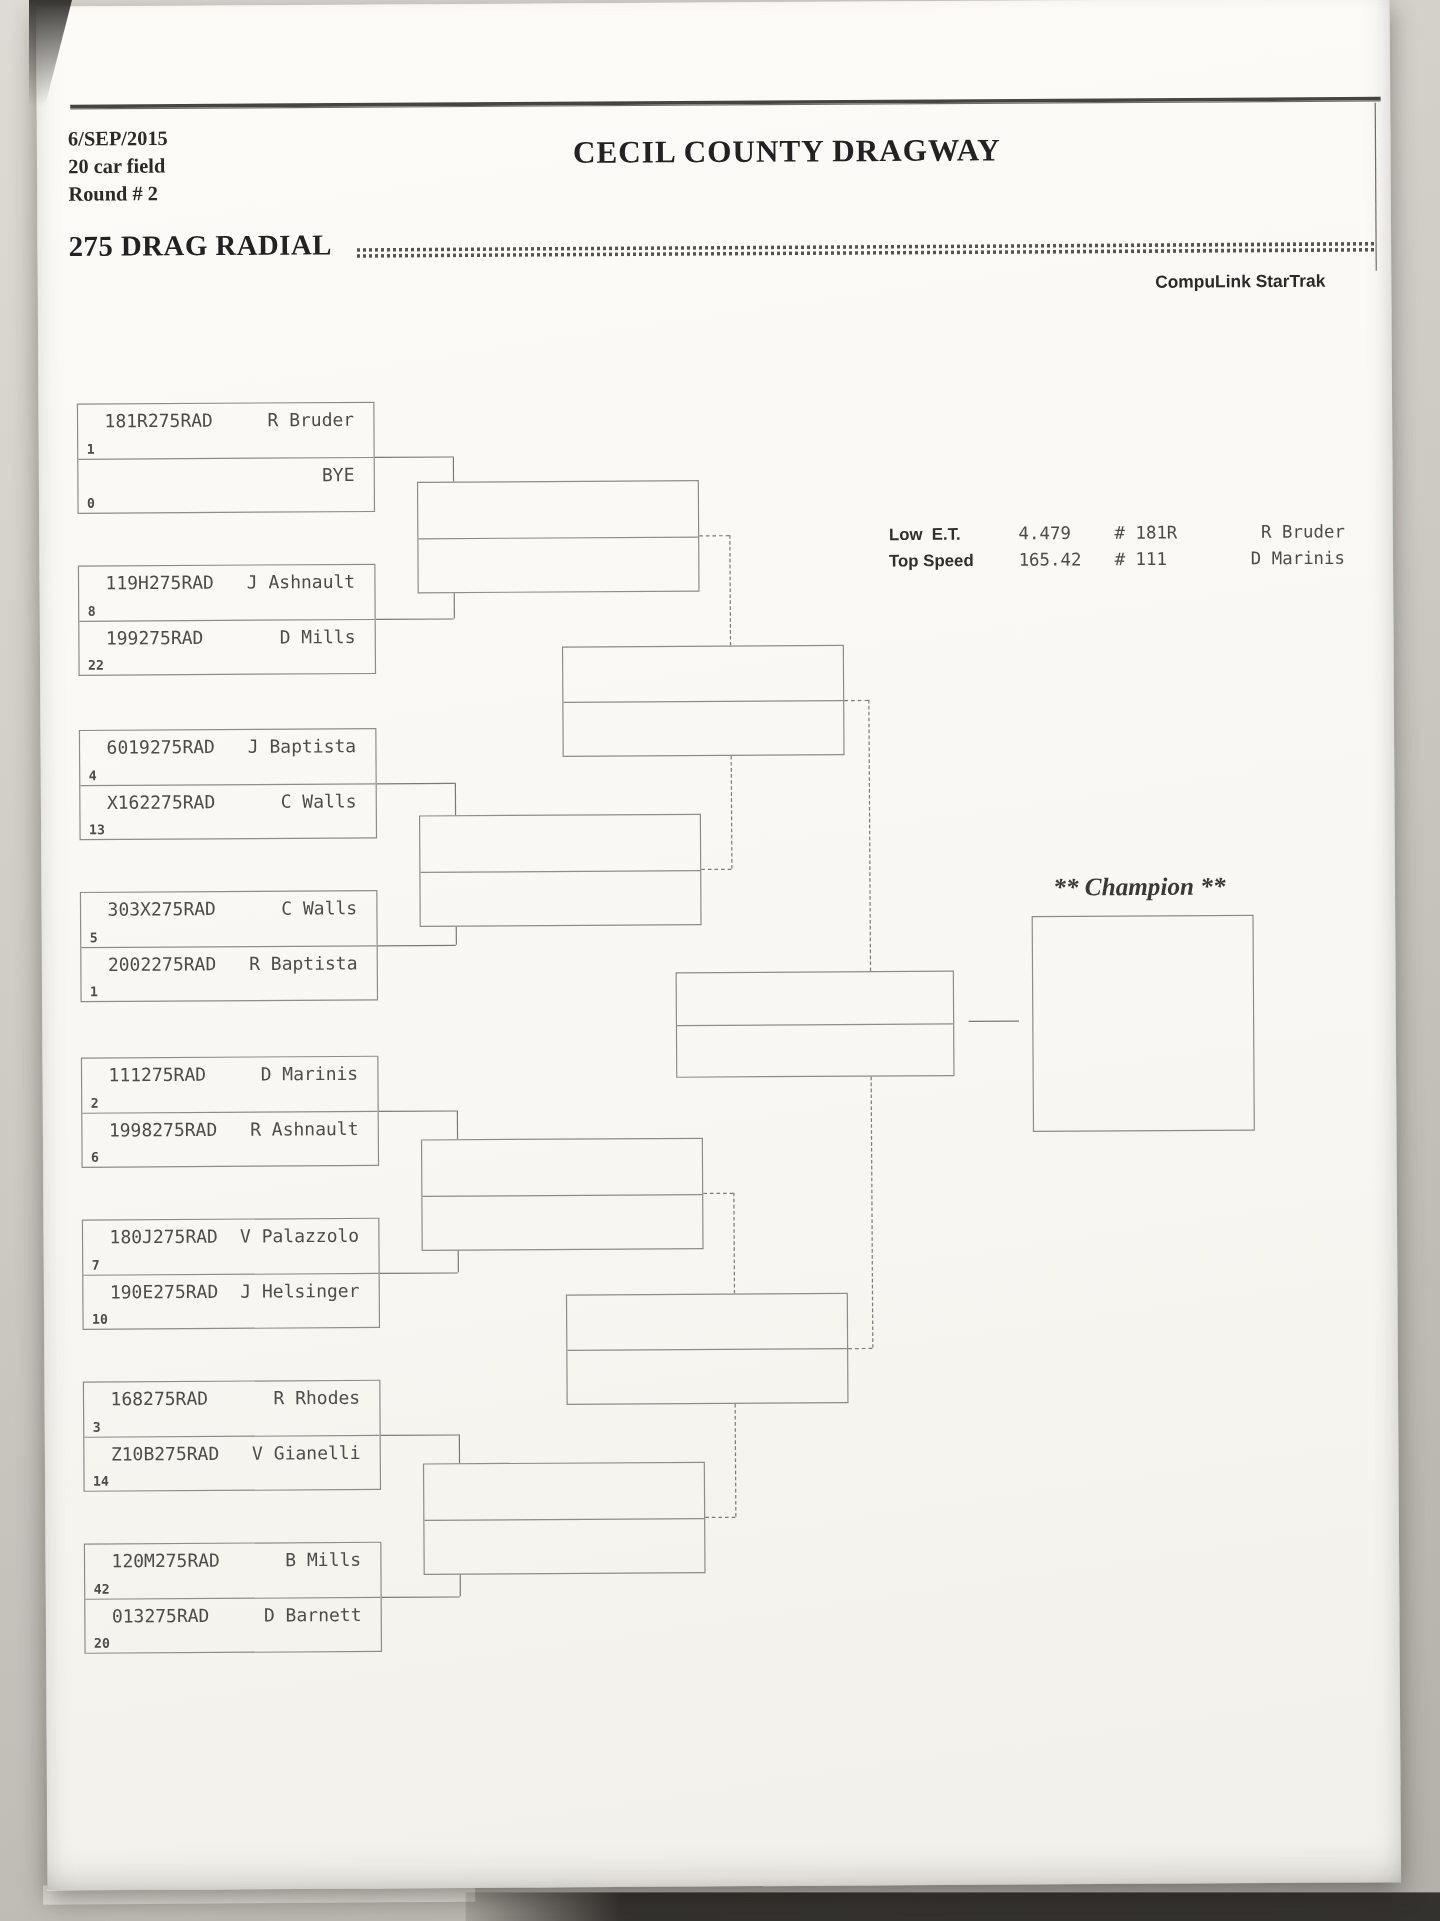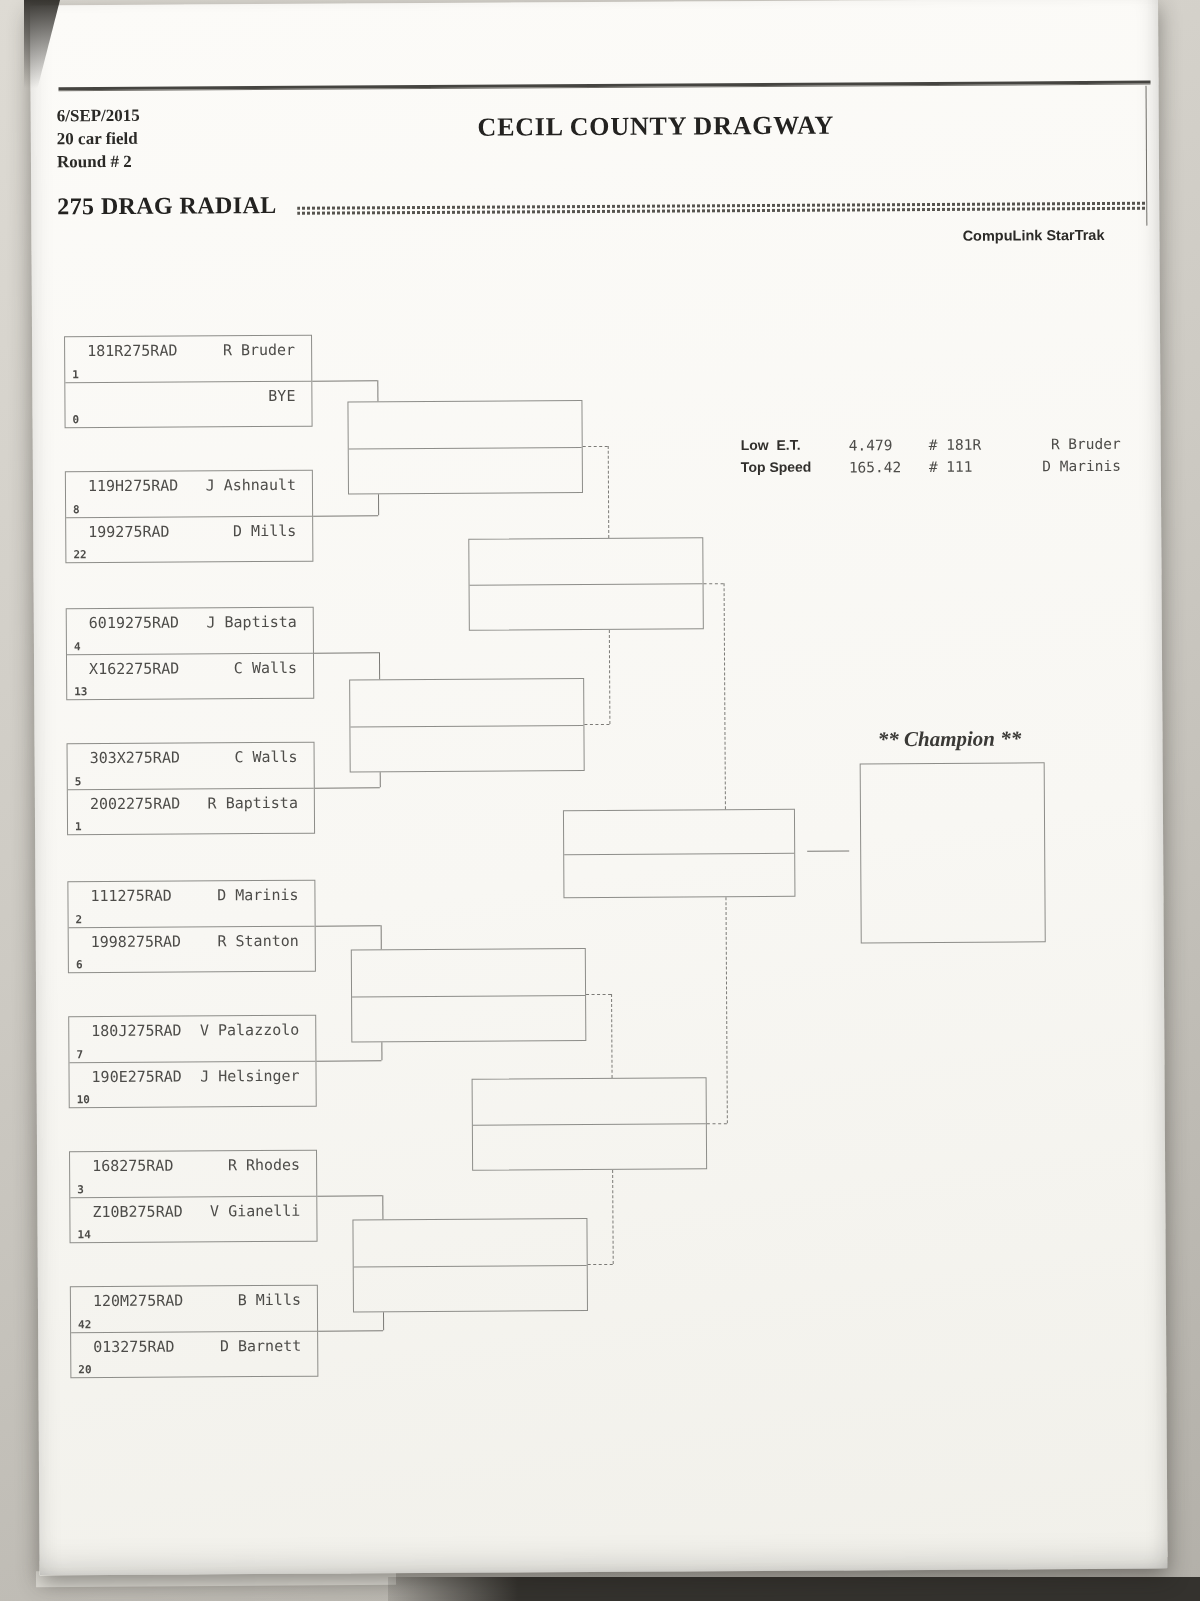--- a/index.html
+++ b/index.html
@@ -180,21 +180,21 @@
     <div class="r1half">
       <div class="entry">
         <span>111275RAD</span>
         <span>D Marinis</span>
       </div>
       <span class="lane">2</span>
     </div>
     <div class="r1half b">
       <div class="entry">
         <span>1998275RAD</span>
-        <span>R Stanton</span>
+        <span>R Ashnault</span>
       </div>
       <span class="lane">6</span>
     </div>
   </div>
 
   <div class="r1box" style="top:1011px">
     <div class="r1half">
       <div class="entry">
         <span>180J275RAD</span>
         <span>V Palazzolo</span>

